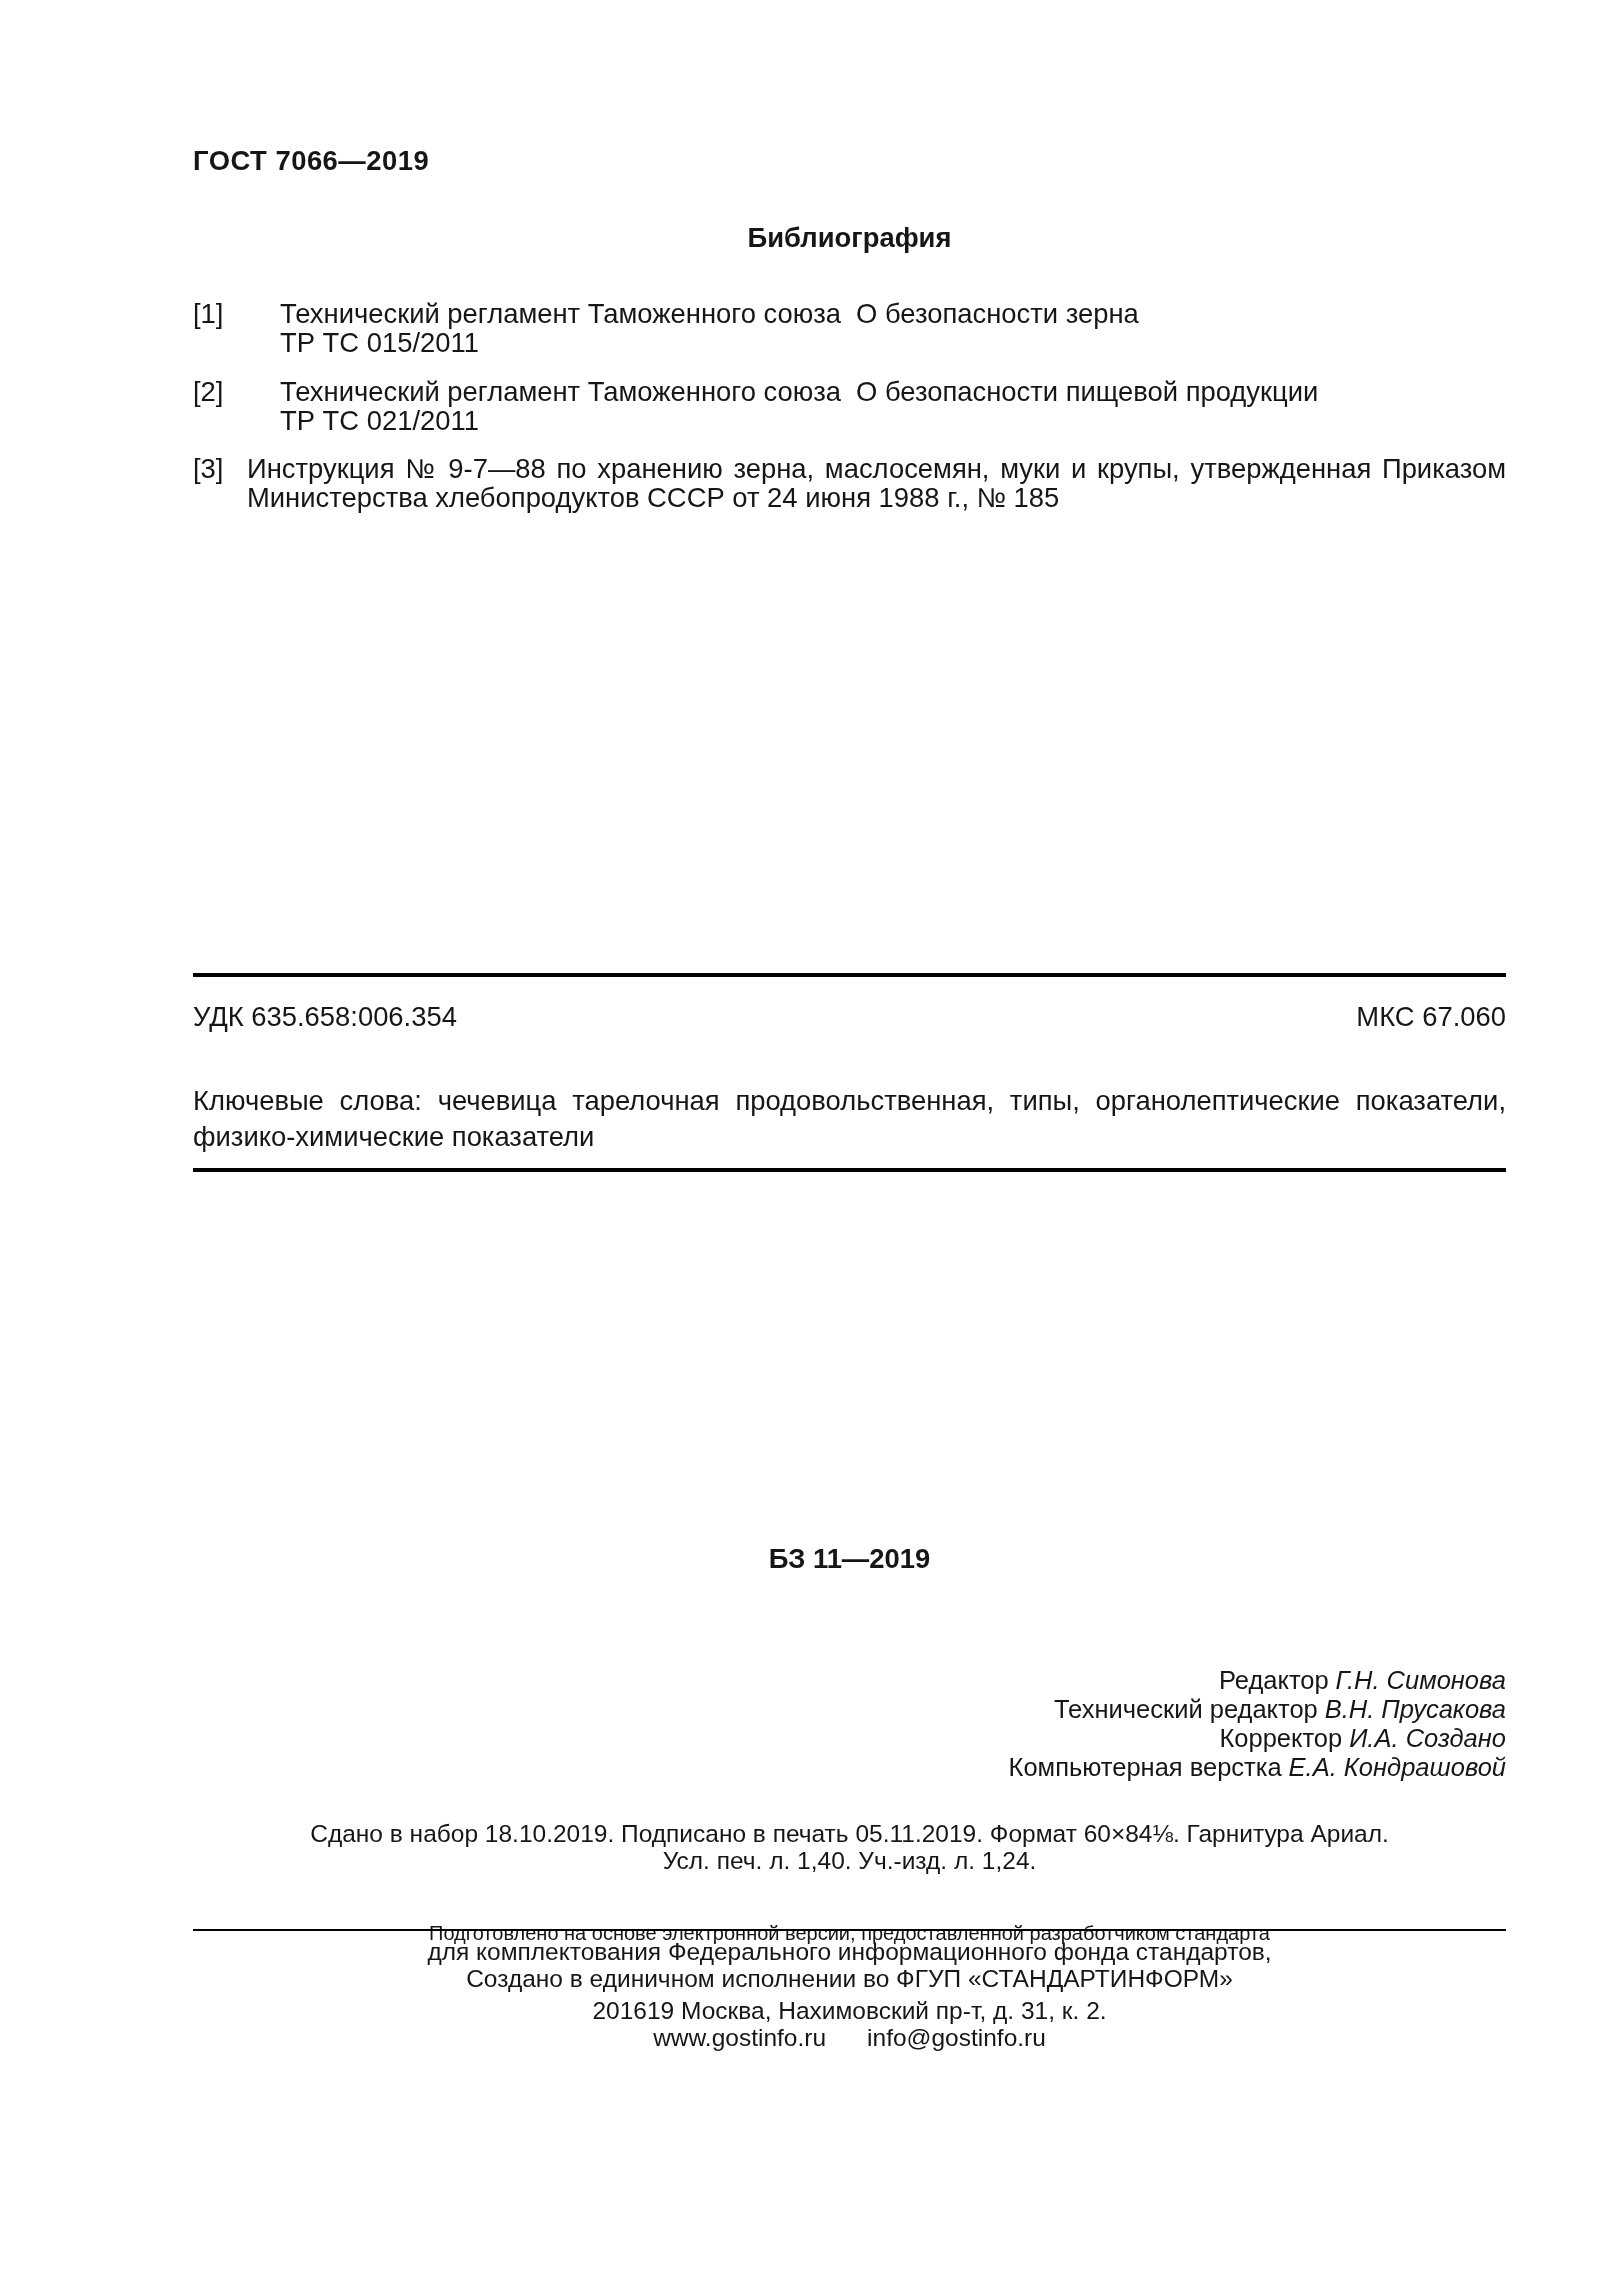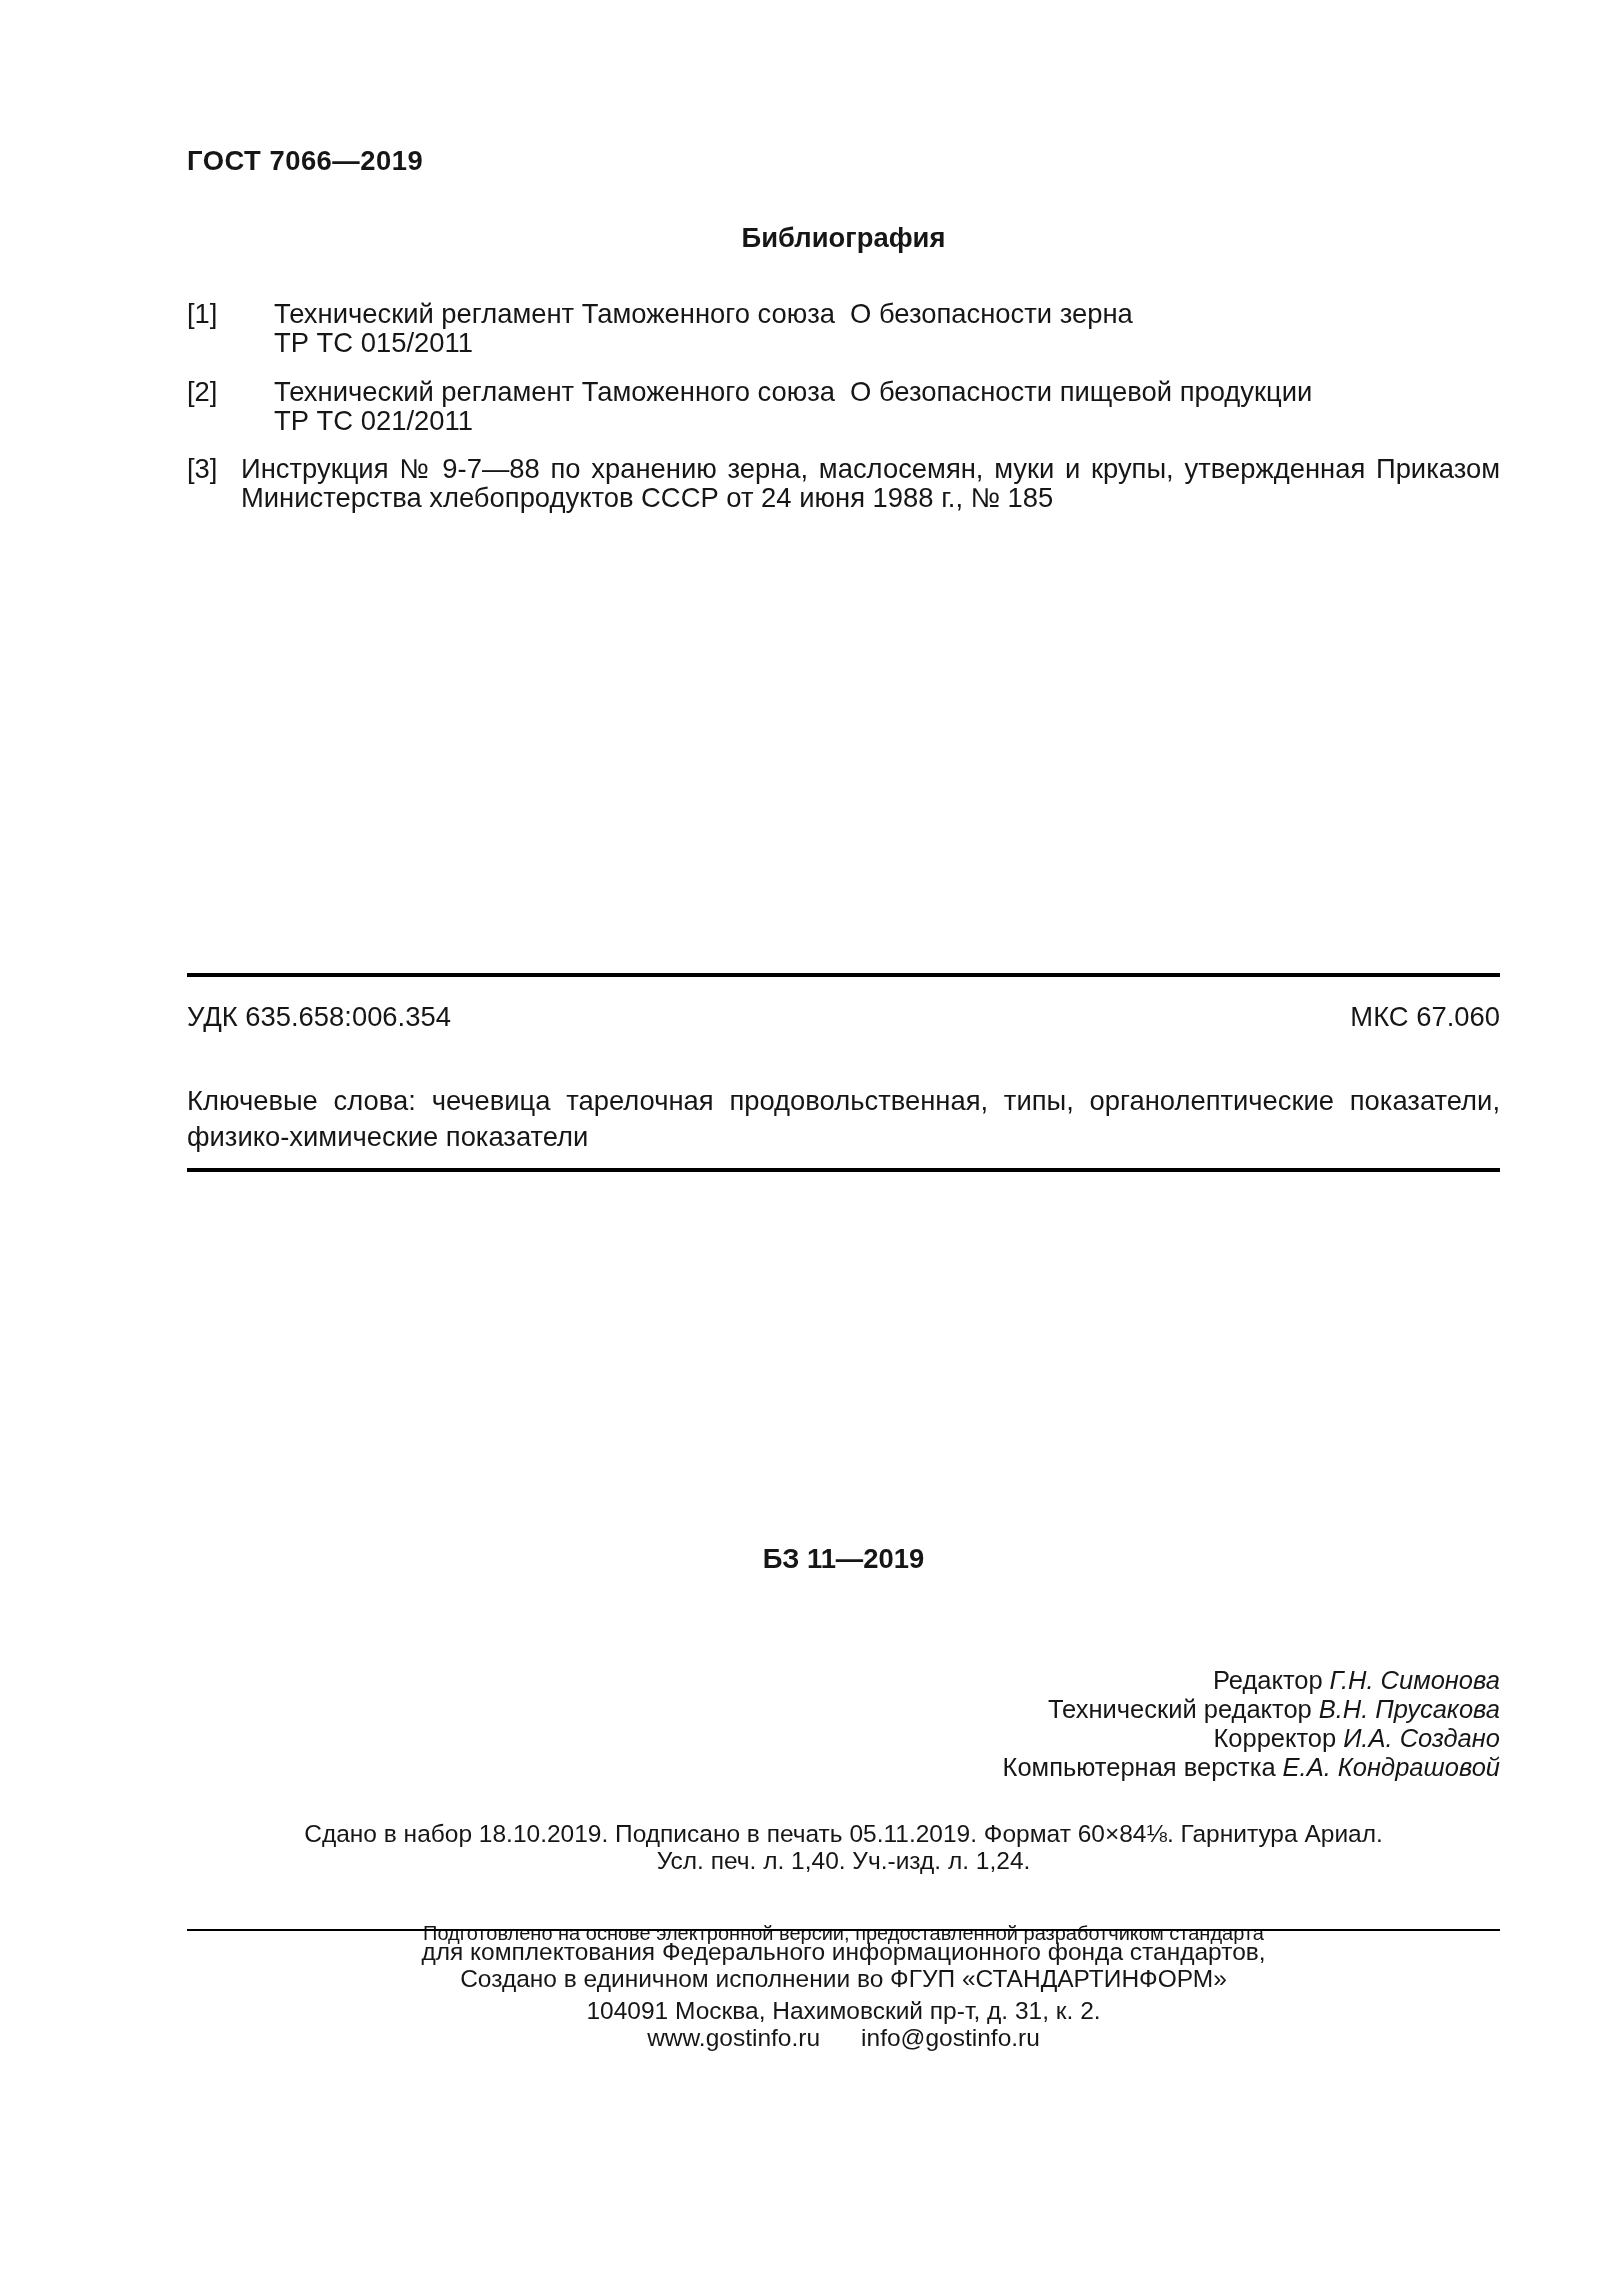--- a/index.html
+++ b/index.html
@@ -6,21 +6,21 @@
   .page {
     position: relative;
     width: 1621px;
     height: 2293px;
     background: #ffffff;
     font-family: "Liberation Sans", sans-serif;
     color: #161616;
     overflow: hidden;
   }
   .abs { position: absolute; }
-  .content-left { left: 187px; width: 1313px; }
+  .content-left { left: 193px; width: 1313px; }
   .center { text-align: center; }
 
   .standard-code {
     top: 145px;
     font-size: 27.4px;
     font-weight: bold;
     letter-spacing: 0.5px;
   }
   .bib-title {
     top: 222px;
@@ -182,20 +182,20 @@
 
   <div class="abs content-left prepared-note center">Подготовлено на основе электронной версии, предоставленной разработчиком стандарта</div>
 
   <div class="abs content-left rule-thin rule-3"></div>
 
   <div class="abs content-left publisher-block center">
     <div>для комплектования Федерального информационного фонда стандартов,</div>
     <div>Создано в единичном исполнении во ФГУП «СТАНДАРТИНФОРМ»</div>
   </div>
 
-  <div class="abs content-left address-line center">104091 Москва, Нахимовский пр-т, д. 31, к. 2.</div>
+  <div class="abs content-left address-line center">201619 Москва, Нахимовский пр-т, д. 31, к. 2.</div>
 
   <div class="abs content-left contacts-line center">
     <span>www.gostinfo.ru</span><span class="gap"></span><span>info@gostinfo.ru</span>
   </div>
 
 </div>
 
 
 </body></html>

